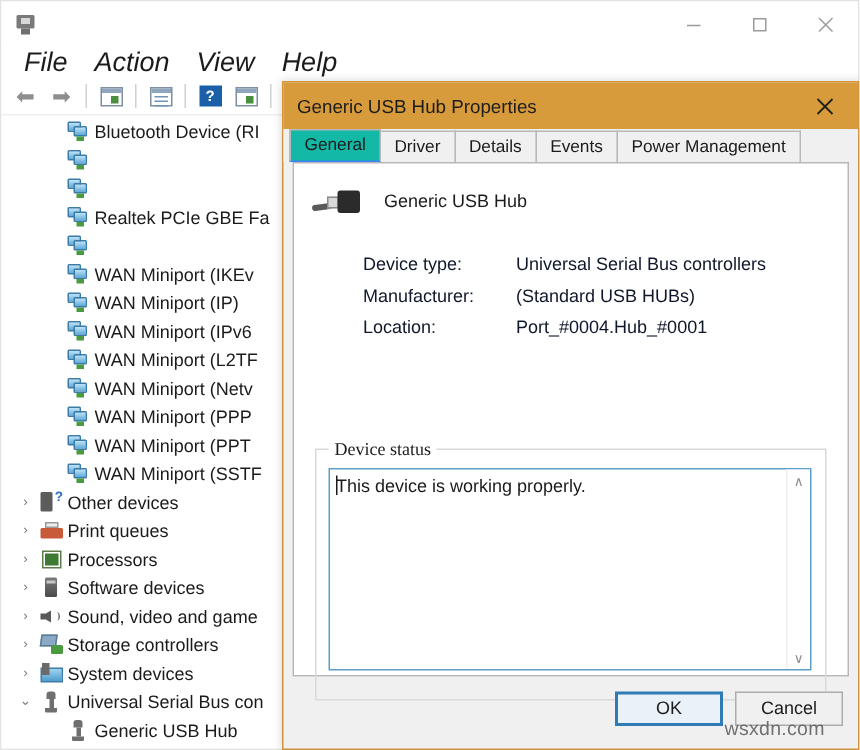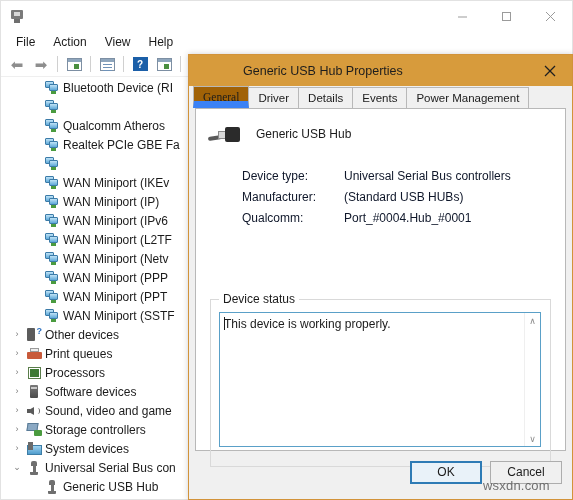--- a/index.html
+++ b/index.html
@@ -89,24 +89,25 @@
     position: absolute;
     left: 0; top: 30px;
     width: 100%; height: 21px;
     display: flex;
     align-items: center;
     padding-left: 6px;
     box-sizing: border-box;
     background: #ffffff;
   }
   .menu-item {
-    font-size: 12px;
+    font-size: 18px;
     color: #1b1b1b;
     padding: 2px 9px;
     white-space: nowrap;
+    font-style: italic;
   }
 
   
   #dm-toolbar {
     position: absolute;
     left: 0; top: 51px;
     width: 100%; height: 25px;
     background: #ffffff;
     display: flex;
     align-items: center;
@@ -403,21 +404,20 @@
     border: 1px solid #d2933a;
     box-sizing: border-box;
     box-shadow: 0 0 6px rgba(0,0,0,.18);
   }
   #prop-titlebar {
     height: 31px;
     background: #d79b3c;
     display: flex;
     align-items: center;
     position: relative;
-    padding-left: 45px;
   }
   #prop-title-text {
     margin-left: 9px;
     font-size: 12.5px;
     color: #1d1d1d;
   }
   #prop-close {
     position: absolute;
     right: 0; top: 0;
     width: 44px; height: 31px;
@@ -444,26 +444,25 @@
     background: #f0f0f0;
     border: 1px solid #b8b8b8;
     border-bottom: none;
     margin-right: -1px;
     line-height: 14px;
     white-space: nowrap;
     box-sizing: border-box;
     height: 21px;
   }
   .tab.active {
-    background: #a16207;
+    background: #14b8a6;
     position: relative;
     z-index: 3;
     height: 22px;
-    border-bottom: 7px solid #3b82f6;
-    font-family: Liberation Serif, serif;
+    border-bottom: 1px solid #3b82f6;
   }
 
   
   #prop-body {
     position: absolute;
     left: 6px; right: 6px;
     top: 53px;
     bottom: 48px;
     background: #ffffff;
     border: 1px solid #b8b8b8;
@@ -533,20 +532,21 @@
     border: 1px solid #d9d9d9;
     box-sizing: border-box;
   }
   #status-legend {
     position: absolute;
     left: 8px; top: -8px;
     background: #ffffff;
     padding: 0 4px;
     font-size: 12px;
     color: #1b1b1b;
+    font-family: Liberation Serif, serif;
   }
   #status-box {
     position: absolute;
     left: 8px; right: 9px;
     top: 12px;
     height: 135px;
     border: 1px solid #5aa0c8;
     background: #ffffff;
     box-sizing: border-box;
     display: flex;
@@ -722,21 +722,20 @@
       </div>
       <div class="tree-row" style="padding-left: 26px;">
         <span class="tw-chev"></span>
         <span class="tw-icon">
           <span class="ico-net">
             <span class="m1"></span>
             <span class="m2"></span>
             <span class="st"></span>
           </span>
         </span>
-        <span class="tw-label">Qualcomm Atheros</span>
       </div>
       <div class="tree-row" style="padding-left: 26px;">
         <span class="tw-chev"></span>
         <span class="tw-icon">
           <span class="ico-net">
             <span class="m1"></span>
             <span class="m2"></span>
             <span class="st"></span>
           </span>
         </span>
@@ -975,21 +974,21 @@
     <div id="dev-props">
       <div class="prop-row">
         <div class="prop-key">Device type:</div>
         <div class="prop-val">Universal Serial Bus controllers</div>
       </div>
       <div class="prop-row">
         <div class="prop-key">Manufacturer:</div>
         <div class="prop-val">(Standard USB HUBs)</div>
       </div>
       <div class="prop-row">
-        <div class="prop-key">Qualcomm:</div>
+        <div class="prop-key">Location:</div>
         <div class="prop-val">Port_#0004.Hub_#0001</div>
       </div>
     </div>
 
     <div id="status-group">
       <div id="status-legend">Device status</div>
       <div id="status-box">
         <div id="status-text">This device is working properly.<span id="status-caret"></span></div>
         <div id="status-scroll">
           <div class="sb-arrow up">∧</div>

